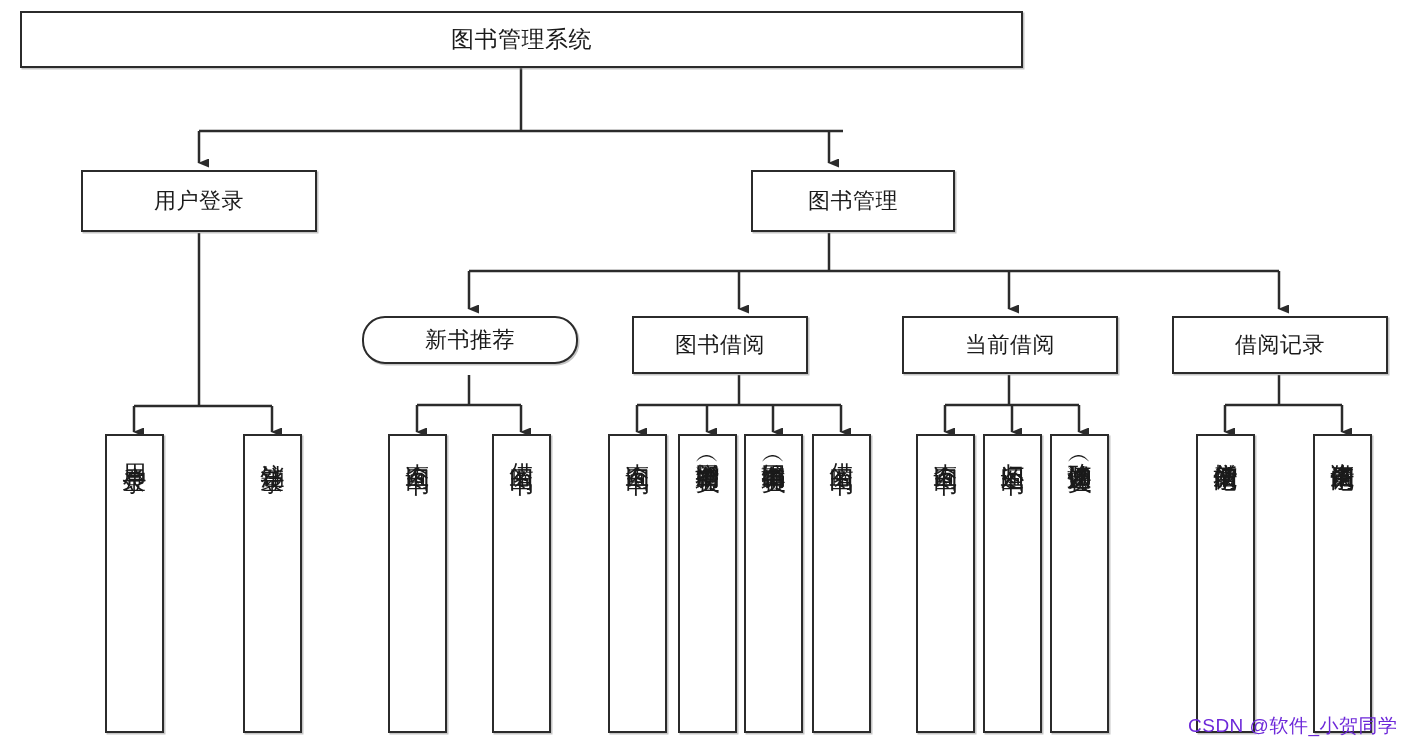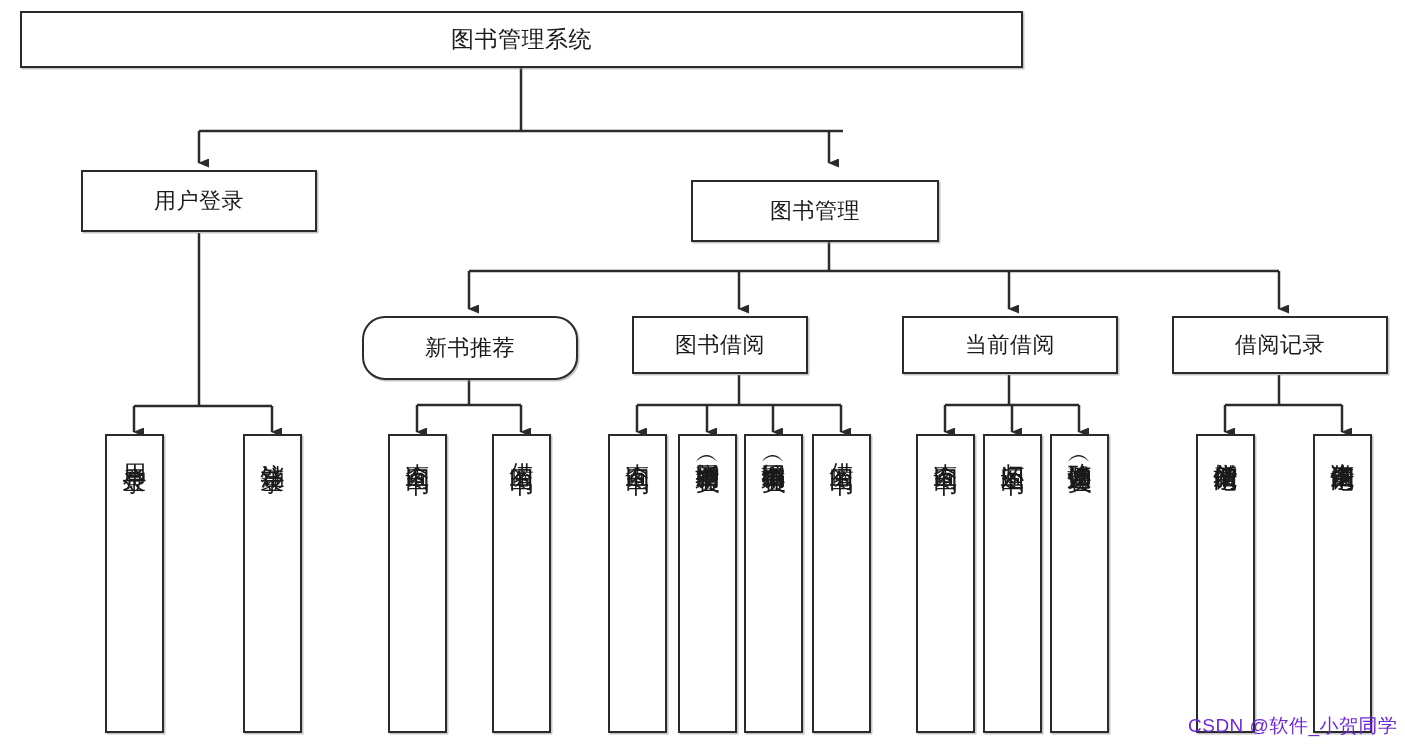--- a/index.html
+++ b/index.html
@@ -136,25 +136,25 @@
     </g>
   </svg>
 
   <div class="node level-root" style="left:20px; top:11px; width:1003px; height:57px;">
     <span class="node-label">图书管理系统</span>
   </div>
 
   <div class="node level-2" style="left:81px; top:170px; width:236px; height:62px;">
     <span class="node-label">用户登录</span>
   </div>
-  <div class="node level-2" style="left:691px; top:170px; width:248px; height:62px;margin-top:10px;">
+  <div class="node level-2" style="left:751px; top:170px; width:204px; height:62px;">
     <span class="node-label">图书管理</span>
   </div>
 
-  <div class="node level-3" style="left:362px; top:316px; width:216px; height:64px;border-radius:23px;">
+  <div class="node level-3" style="left:362px; top:316px; width:216px; height:48px;border-radius:23px;">
     <span class="node-label">新书推荐</span>
   </div>
   <div class="node level-3" style="left:632px; top:316px; width:176px; height:58px;">
     <span class="node-label">图书借阅</span>
   </div>
   <div class="node level-3" style="left:1172px; top:316px; width:216px; height:58px;">
     <span class="node-label">借阅记录</span>
   </div>
   <div class="node level-3" style="left:902px; top:316px; width:216px; height:58px;">
     <span class="node-label">当前借阅</span>

